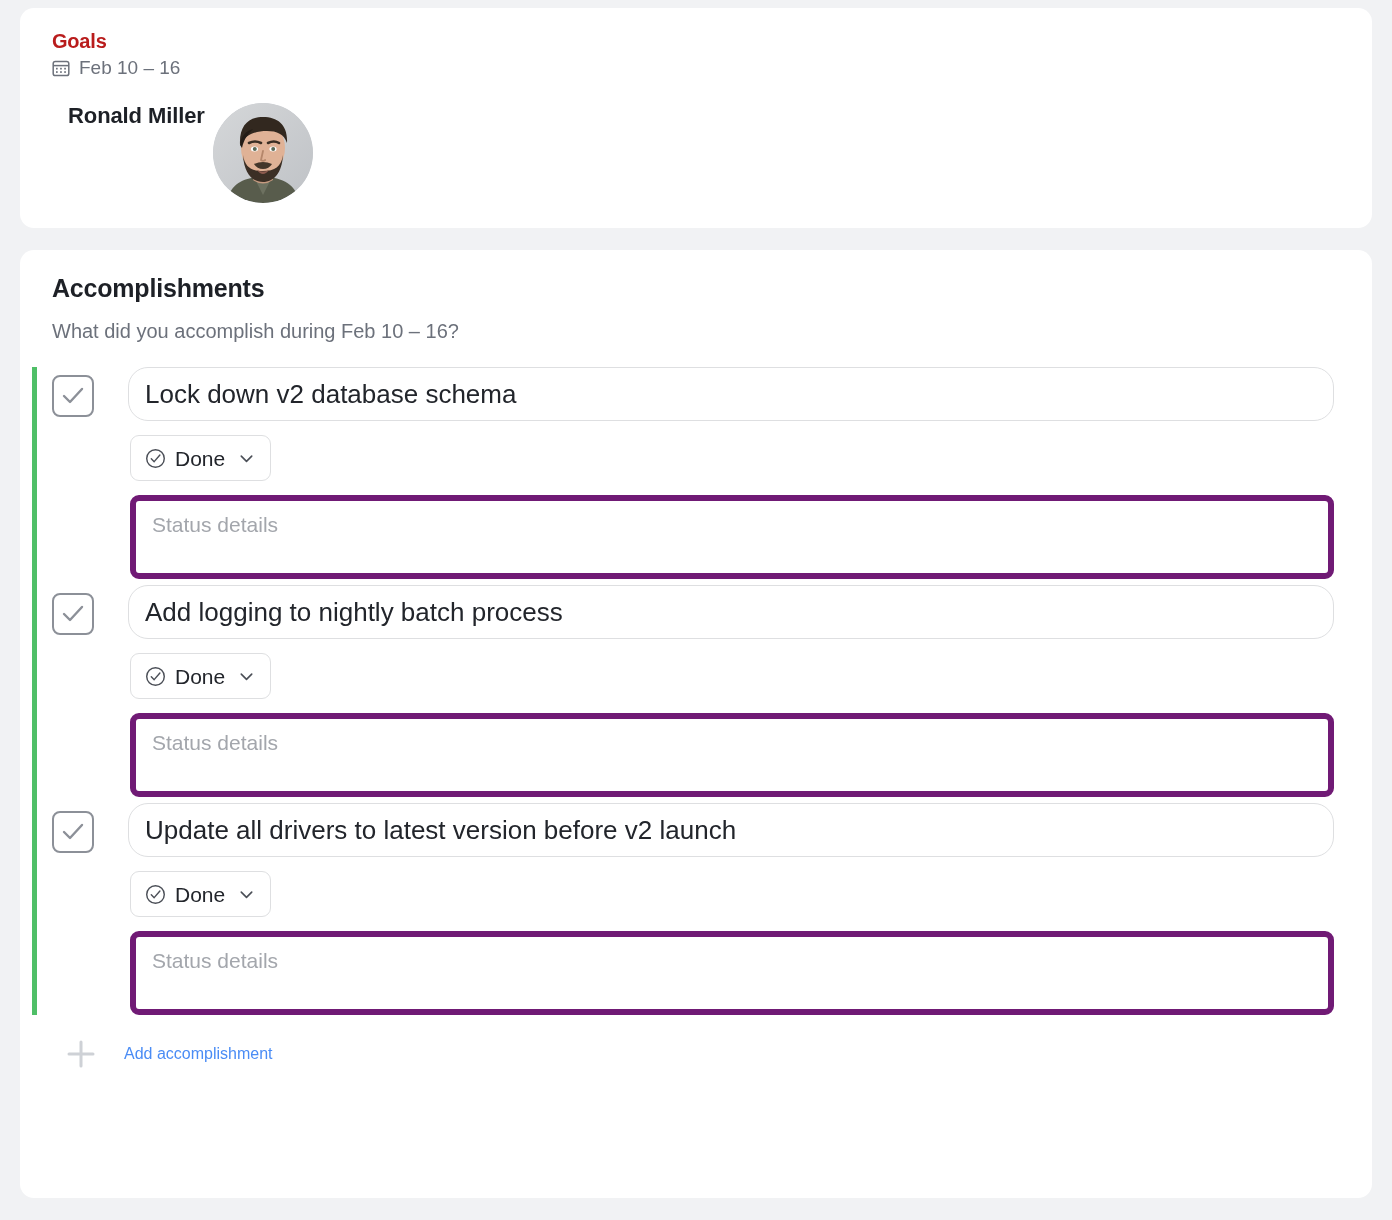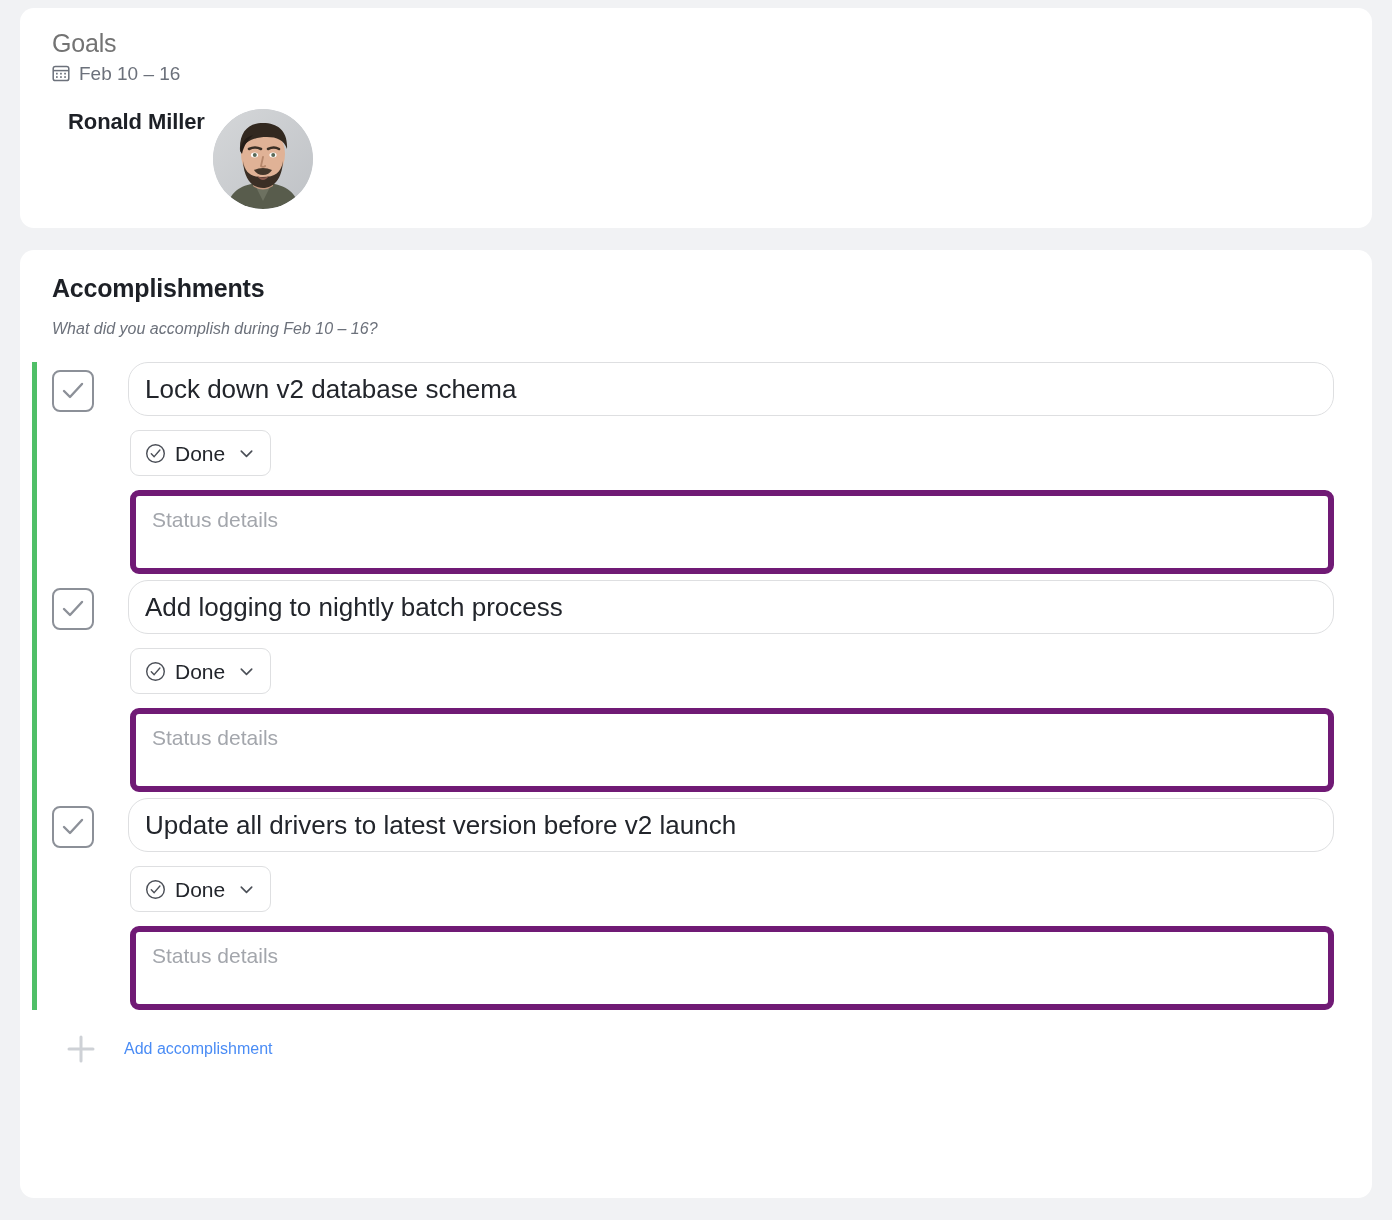--- a/index.html
+++ b/index.html
@@ -35,30 +35,30 @@
     height: 220px;
   }
   .card-accomplishments {
     padding: 24px 4px 0 0;
     height: 948px;
     overflow: hidden;
   }
 
   
   .goals-title {
-    font-size: 25px;
-    font-weight: normal;
+    font-size: 20px;
+    font-weight: bold;
     letter-spacing: -0.2px;
     line-height: 1.1;
     margin: 0 0 6px 4px;
-    color: #737373;
+    color: #b91c1c;
   }
   .goals-daterow {
     display: flex;
-    align-items: flex-start;
+    align-items: flex-end;
     gap: 9px;
     margin-left: 4px;
   }
   .cal-icon {
     width: 18px;
     height: 18px;
     display: block;
     flex: 0 0 auto;
   }
   .goals-date {
@@ -94,25 +94,24 @@
   
   .acc-head { padding: 0 28px; }
   .acc-title {
     font-size: 25px;
     font-weight: bold;
     letter-spacing: -0.2px;
     margin: 0 0 8px 4px;
     color: #1d2026;
   }
   .acc-sub {
-    font-size: 16px;
+    font-size: 20px;
     color: #6c717b;
     margin: 16px 0 24px 4px;
     line-height: 1.2;
-    font-style: italic;
   }
 
   .items-wrap {
     position: relative;
     padding-left: 12px;
   }
   .green-bar {
     position: absolute;
     left: 12px;
     top: 0;

